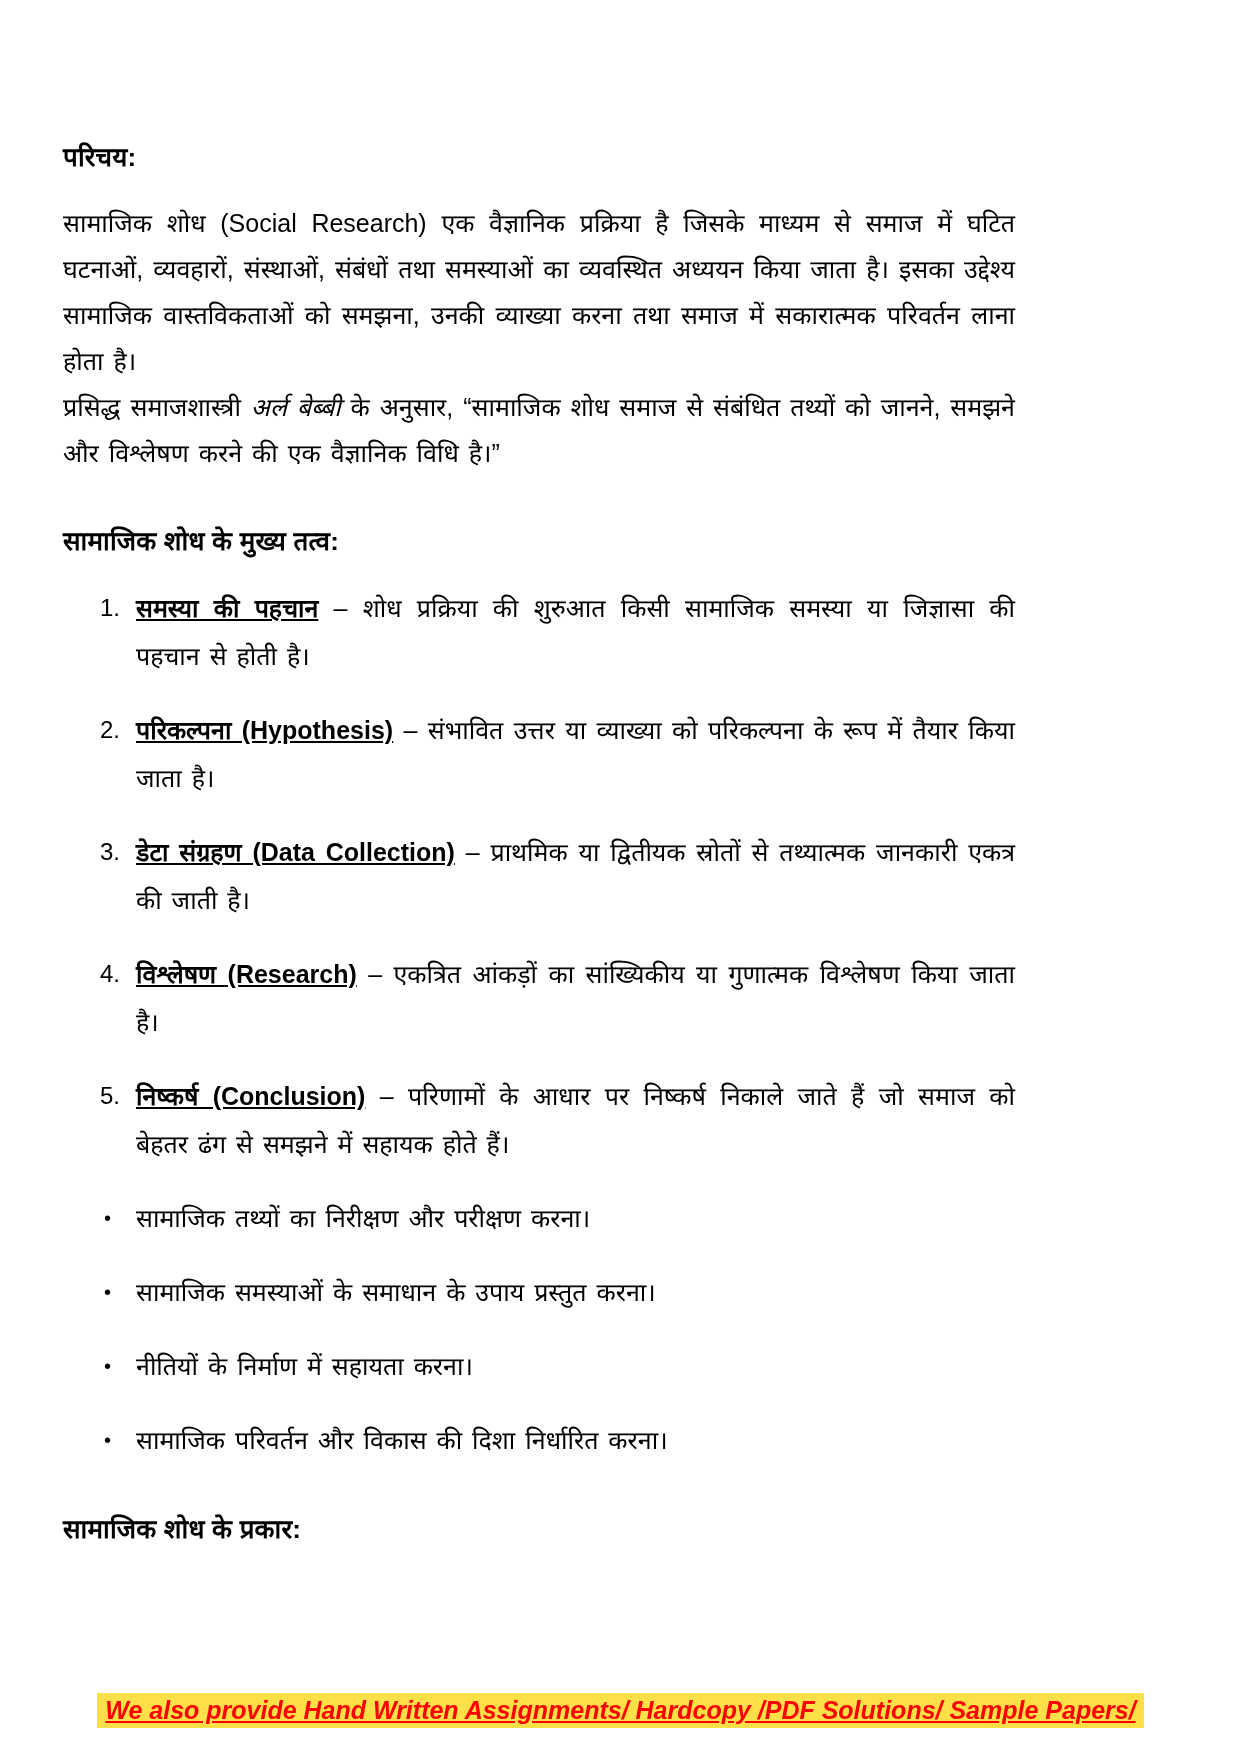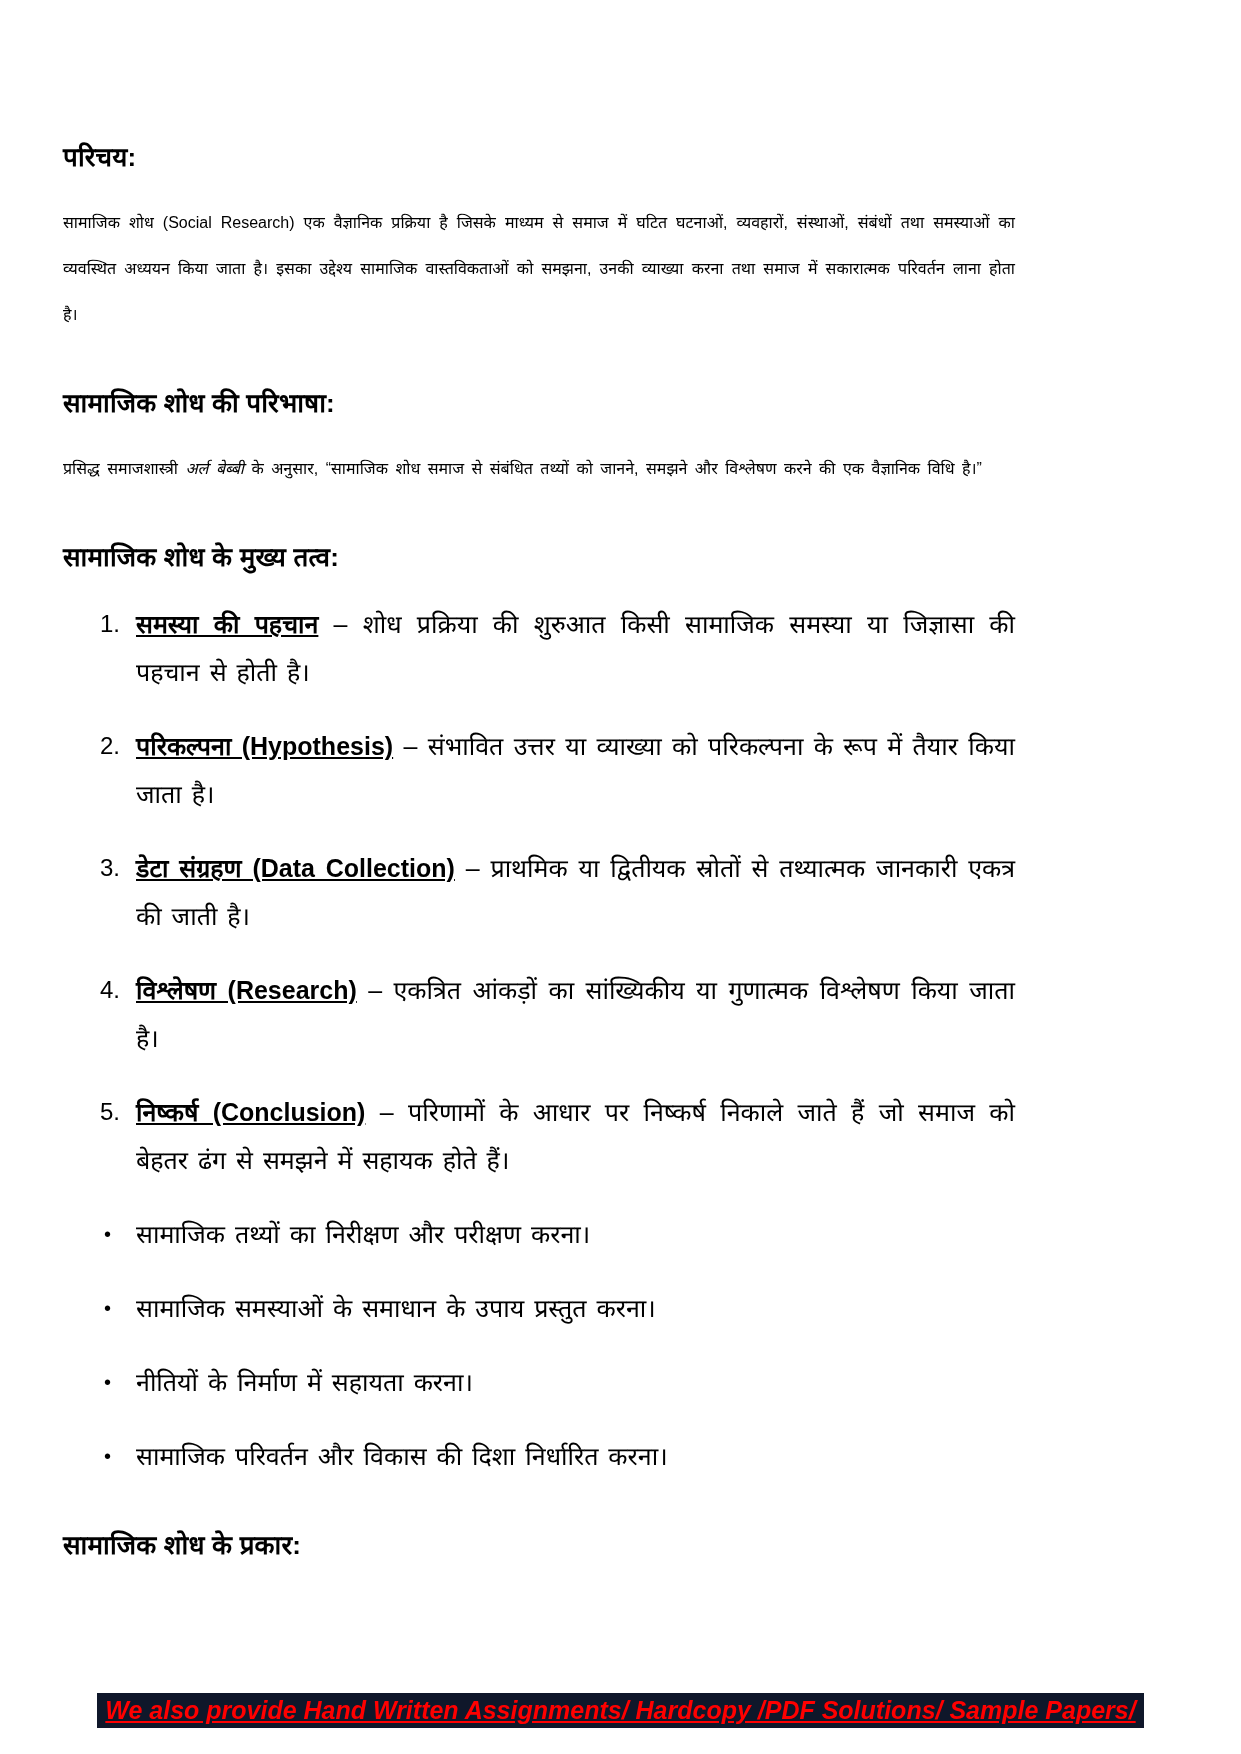--- a/index.html
+++ b/index.html
@@ -20,21 +20,21 @@
 
   .sec-heading {
     font-size:26px;
     font-weight:700;
     margin:46px 0 26px 0;
     letter-spacing:0.2px;
   }
   .sec-heading.first { margin-top:0; }
 
   .para {
-    font-size:16px;
+    font-size:25px;
     line-height:46px;
     text-align:justify;
     word-spacing:3px;
   }
   .italic { font-style:italic; }
 
   .num-list, .bullet-list { margin:0 0 0 37px; }
 
   .num-item, .bullet-item {
     display:flex;
@@ -61,39 +61,38 @@
   .term { font-weight:700;text-decoration:underline; }
 
   .footer {
     position:absolute;
     left:0; right:0;
     bottom:20px;
     text-align:center;
   }
   .footer .line { line-height:41px; }
   .footer .hl {
-    background:#0f172a;
+    background:#fde047;
     color:#ff0000;
     font-weight:700;
     font-style:italic;
     text-decoration:underline;
     font-size:25px;
     padding:3px 8px 4px 8px;
   }
 </style>
 </head>
 <body>
 
 <div class="page">
   <div class="doc">
 
     <h2 class="sec-heading first">परिचय:</h2>
     <p class="para">सामाजिक शोध (Social Research) एक वैज्ञानिक प्रक्रिया है जिसके माध्यम से समाज में घटित घटनाओं, व्यवहारों, संस्थाओं, संबंधों तथा समस्याओं का व्यवस्थित अध्ययन किया जाता है। इसका उद्देश्य सामाजिक वास्तविकताओं को समझना, उनकी व्याख्या करना तथा समाज में सकारात्मक परिवर्तन लाना होता है।</p>
 
-    <h2 class="sec-heading">सामाजिक शोध की परिभाषा:</h2>
     <p class="para"><span>प्रसिद्ध समाजशास्त्री </span><span class="italic">अर्ल बेब्बी</span><span> के अनुसार, “सामाजिक शोध समाज से संबंधित तथ्यों को जानने, समझने और विश्लेषण करने की एक वैज्ञानिक विधि है।”</span></p>
 
     <h2 class="sec-heading">सामाजिक शोध के मुख्य तत्व:</h2>
     <div class="num-list">
       <div class="num-item">
         <span class="marker">1.</span>
         <span class="item-text"><span class="term">समस्या की पहचान</span><span> – शोध प्रक्रिया की शुरुआत किसी सामाजिक समस्या या जिज्ञासा की पहचान से होती है।</span></span>
       </div>
       <div class="num-item">
         <span class="marker">2.</span>

